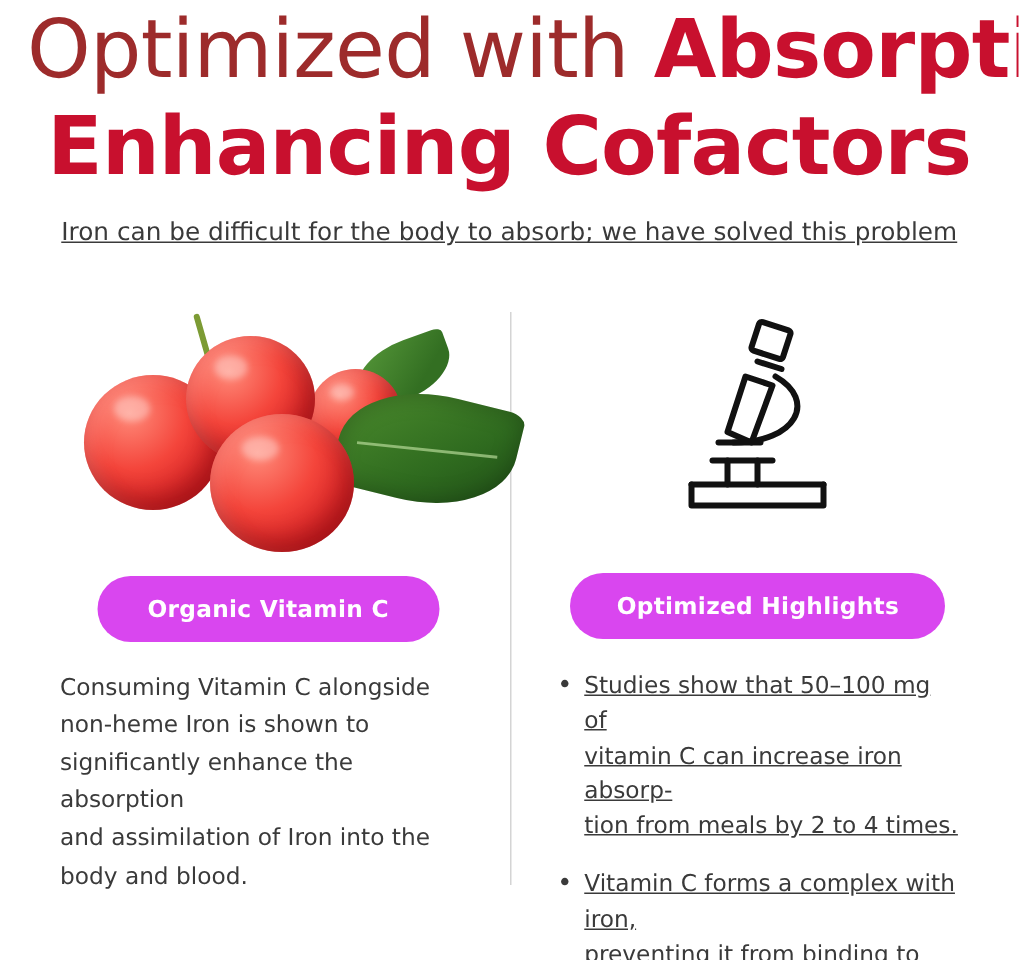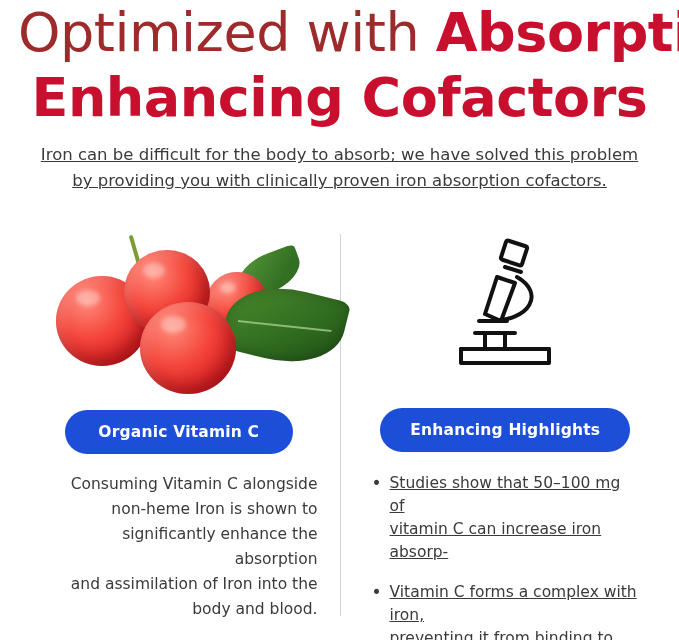--- a/index.html
+++ b/index.html
@@ -166,39 +166,39 @@
     justify-content: center;
   }
   .icon-wrap svg {
     display: block;
   }
 
   
   .pill {
     display: block;
     margin: 10px auto 0 auto;
-    background: #1d4ed8;
+    background: #d946ef;
     color: #ffffff;
     border: none;
     border-radius: 26px;
     font-family: "DejaVu Sans", sans-serif;
     font-size: 15.5px;
     font-weight: 700;
     letter-spacing: 0.2px;
     padding: 13px 18px;
     cursor: pointer;
     text-align: center;
   }
   .pill-left { width: 228px; }
   .pill-right { width: 250px; }
 
   
   .body-left {
     margin-top: 18px;
-    text-align: right;
+    text-align: left;
     font-size: 15.5px;
     line-height: 1.62;
     color: #3a3a3a;
   }
   .body-left span { display: block; }
 
   .bullets {
     margin: 20px 0 0 0;
     padding: 0;
     list-style: none;
@@ -227,21 +227,20 @@
 
 <div class="page">
 
   <div class="headline">
     <span class="headline-line"><span class="hl-light">Optimized with </span><span class="hl-bold">Absorption</span></span>
     <span class="headline-line headline-line-2 hl-bold">Enhancing Cofactors</span>
   </div>
 
   <div class="subtitle">
     <span>Iron can be difficult for the body to absorb; we have solved this problem</span>
-    <span>by providing you with clinically proven iron absorption cofactors.</span>
   </div>
 
   <div class="columns">
     <div class="divider"></div>
 
     <div class="col col-left">
       <div class="media">
         <div class="stem stem-1"></div>
         <div class="stem stem-2"></div>
         <div class="leaf leaf-small"></div>
@@ -272,26 +271,27 @@
           <path d="M44 84 C 86 84, 100 56, 72 40"></path>
           <path d="M34 84 L62 84"></path>
           <path d="M30 96 L70 96"></path>
           <path d="M40 96 L40 112"></path>
           <path d="M60 96 L60 112"></path>
           <path d="M16 112 L104 112"></path>
           <path d="M16 112 L16 126 L104 126 L104 112"></path>
         </svg>
       </div>
 
-      <button class="pill pill-right">Enhancing Highlights</button>
+      <button class="pill pill-right">Optimized Highlights</button>
 
       <ul class="bullets">
         <li>
           <span>Studies show that 50–100 mg of</span>
           <span>vitamin C can increase iron absorp-</span>
+          <span>tion from meals by 2 to 4 times.</span>
         </li>
         <li>
           <span>Vitamin C forms a complex with iron,</span>
           <span>preventing it from binding to</span>
 
         </li>
       </ul>
     </div>
   </div>
 </div>

